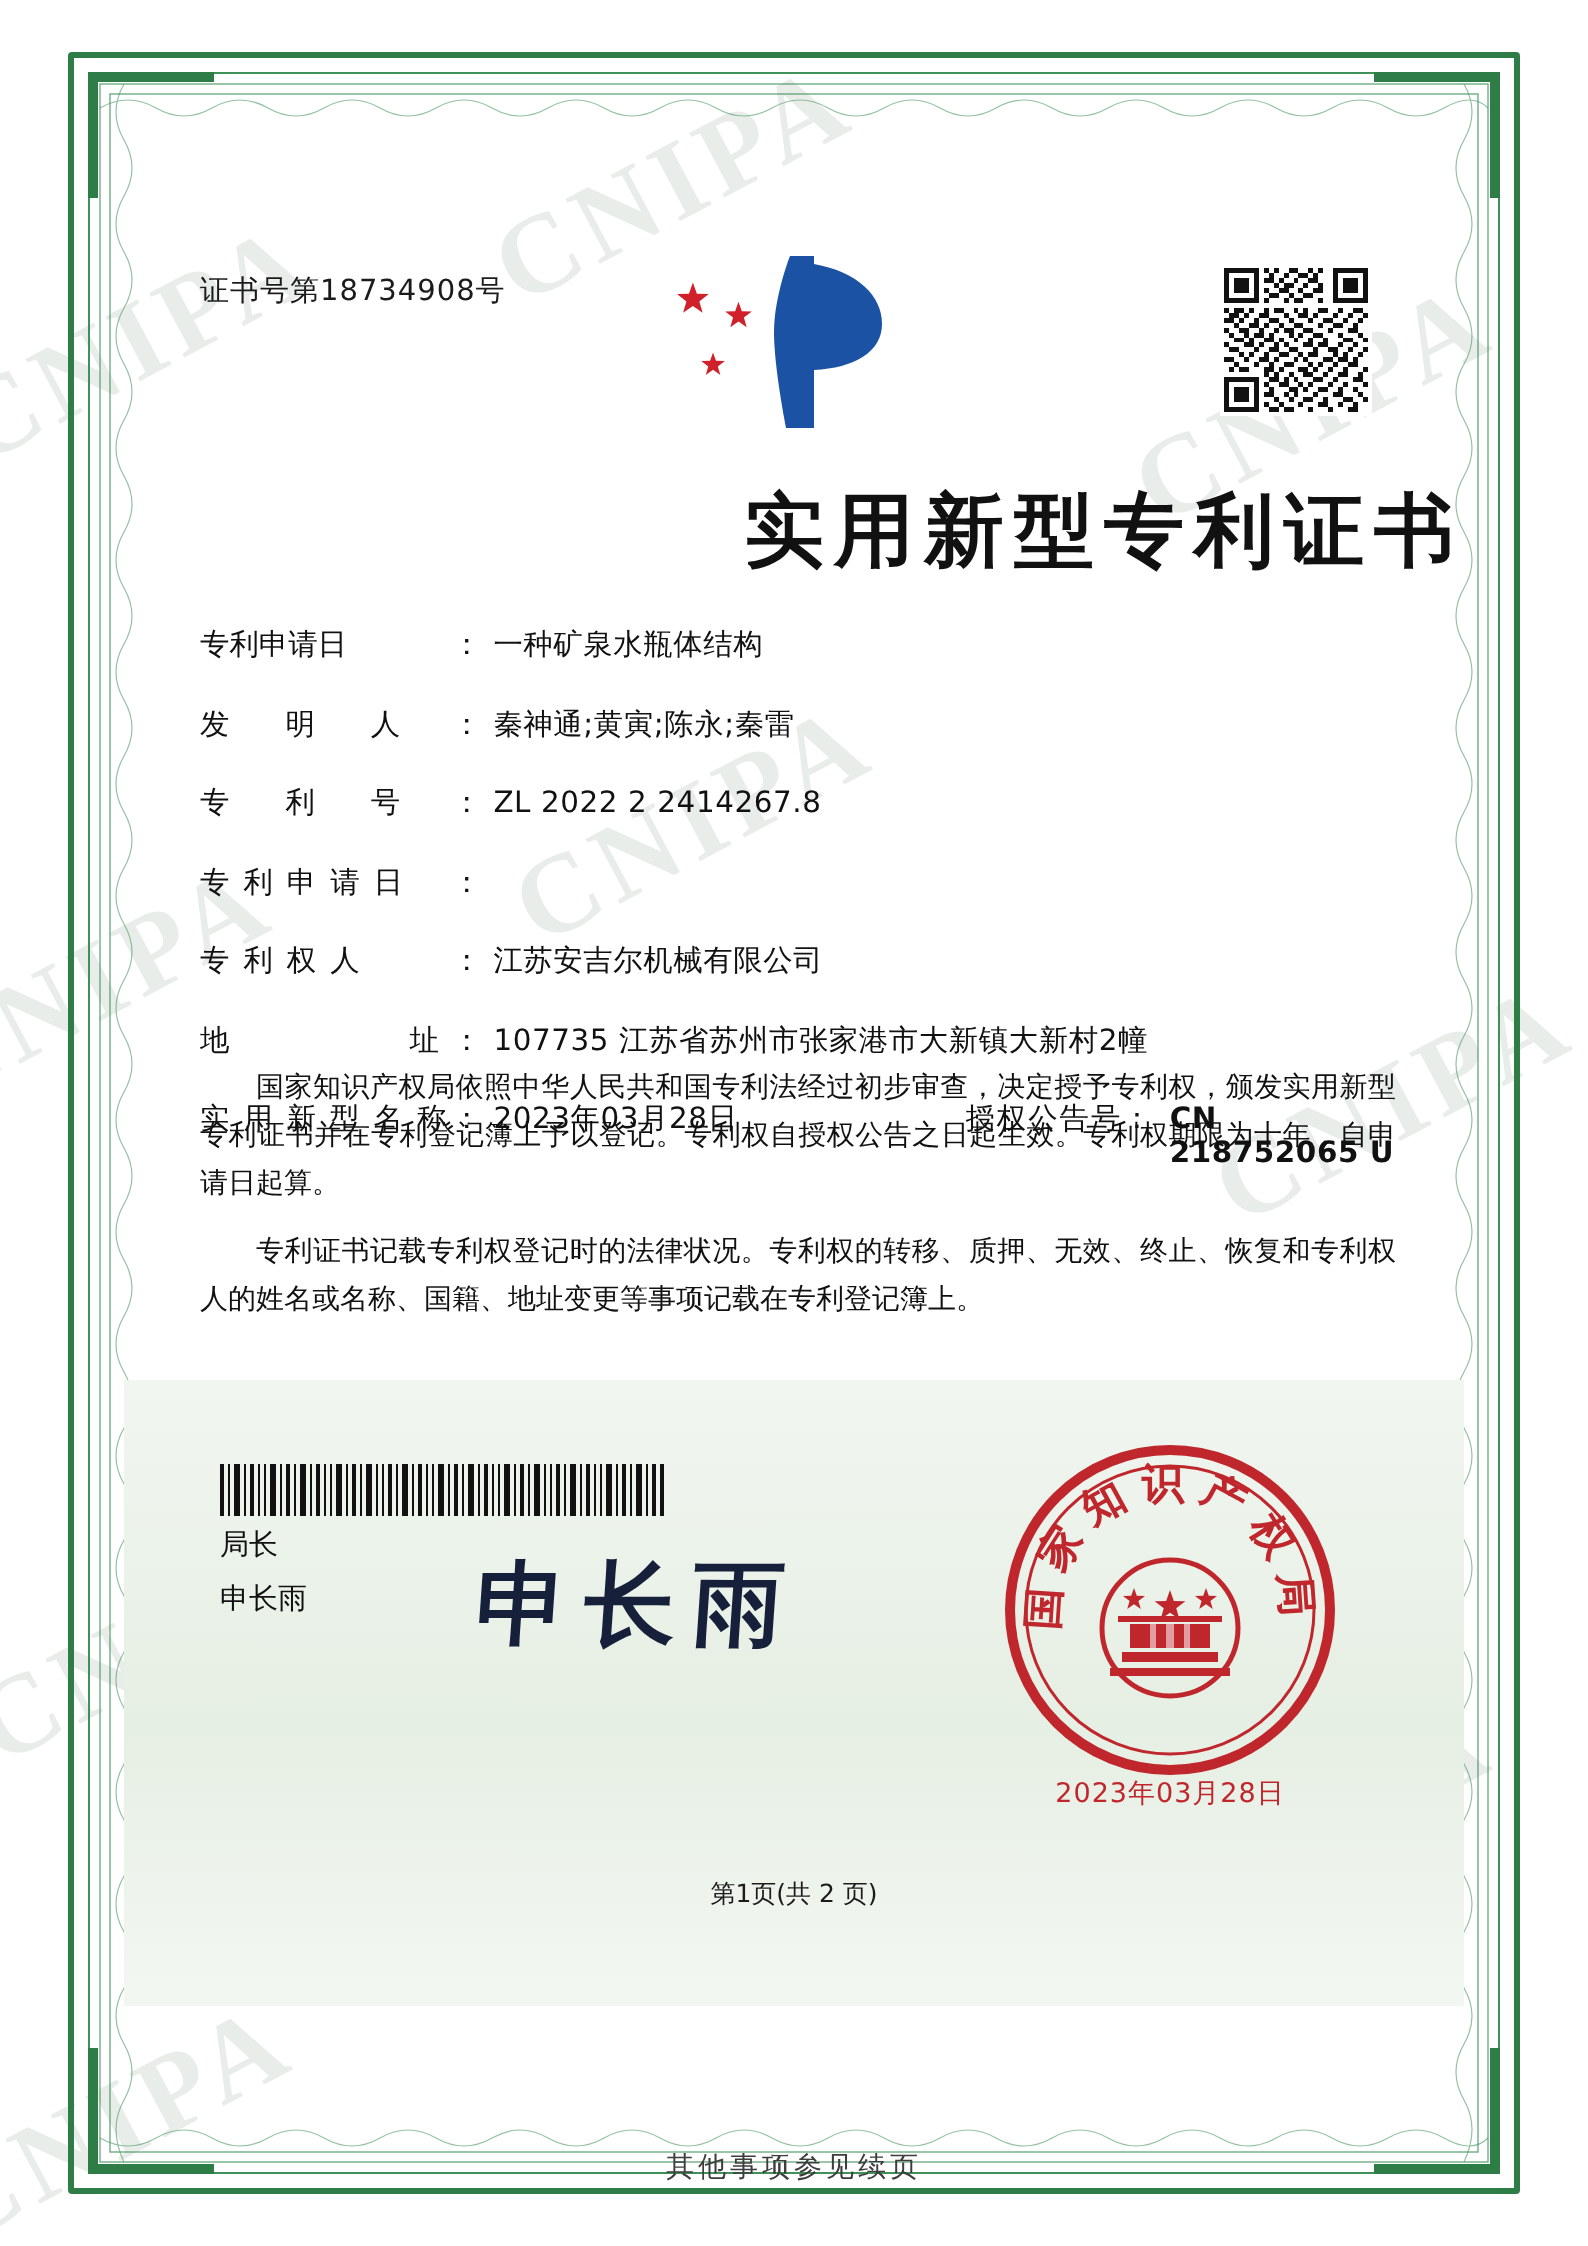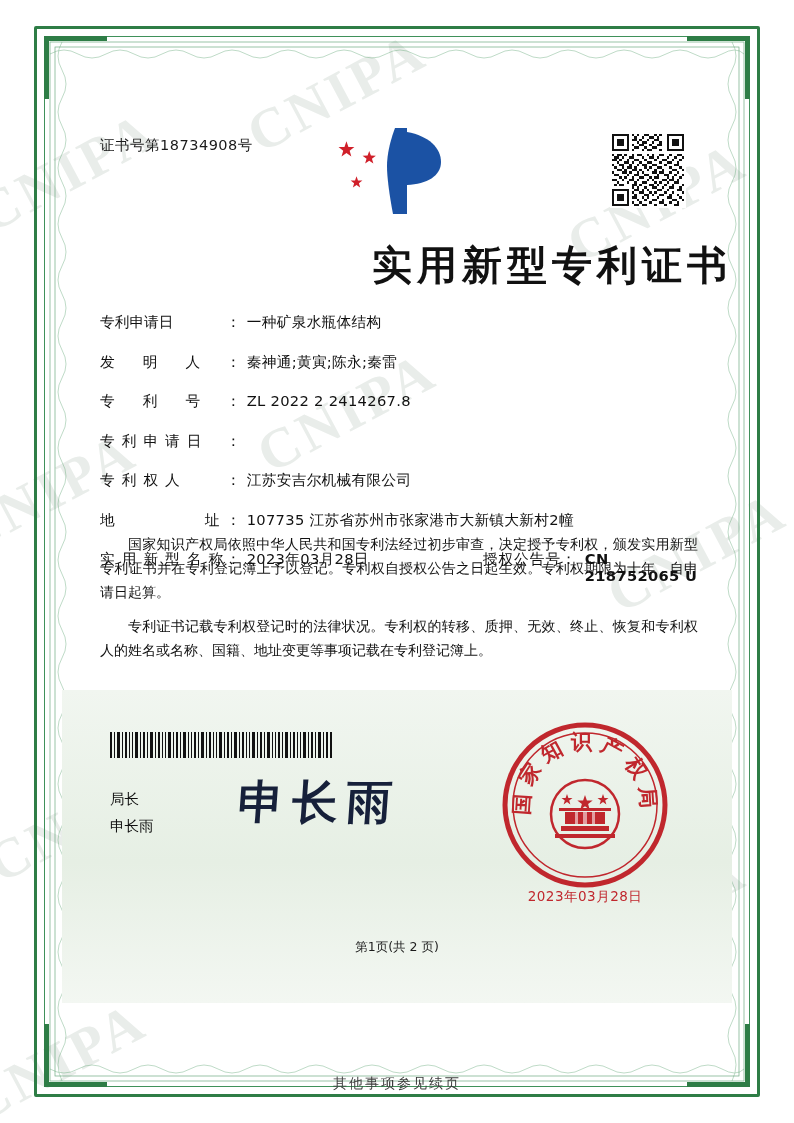--- a/index.html
+++ b/index.html
@@ -208,21 +208,21 @@
     position: absolute;
     left: 48px;
     top: 672px;
     width: 222px;
     height: 26px;
   }
 
   .sign-block {
     position: absolute;
     left: 48px;
-    top: 726px;
+    top: 700px;
     font-family: "DejaVu Sans", sans-serif;
     font-size: 14.5px;
     color: #111111;
     line-height: 27px;
   }
 
   .signature {
     position: absolute;
     left: 176px;
     top: 712px;

